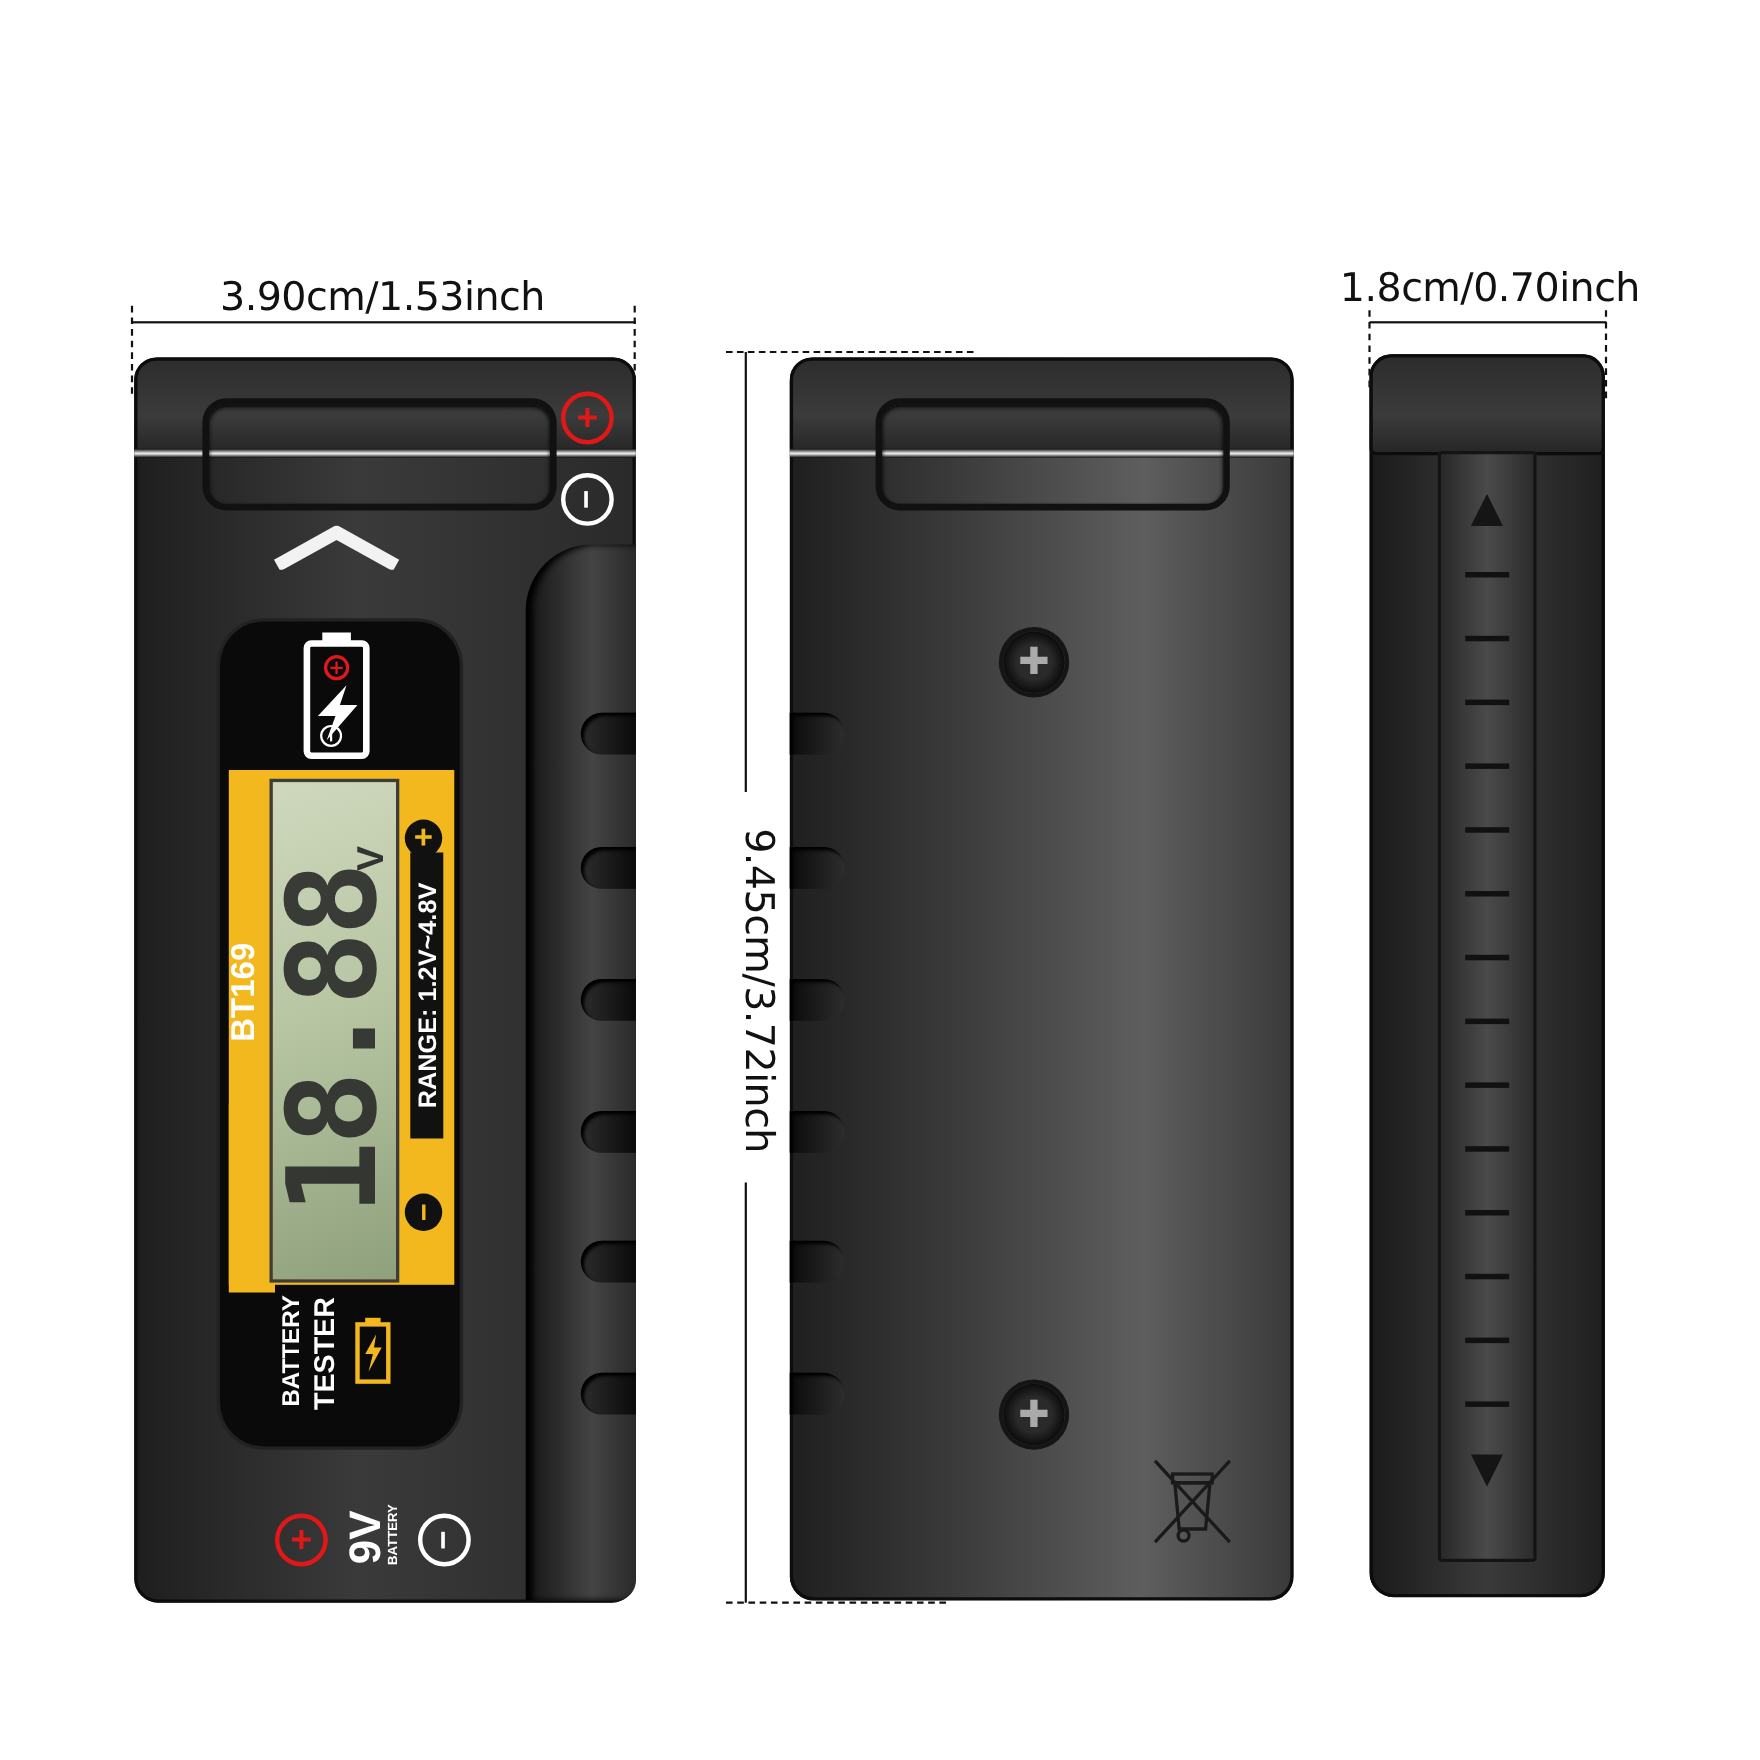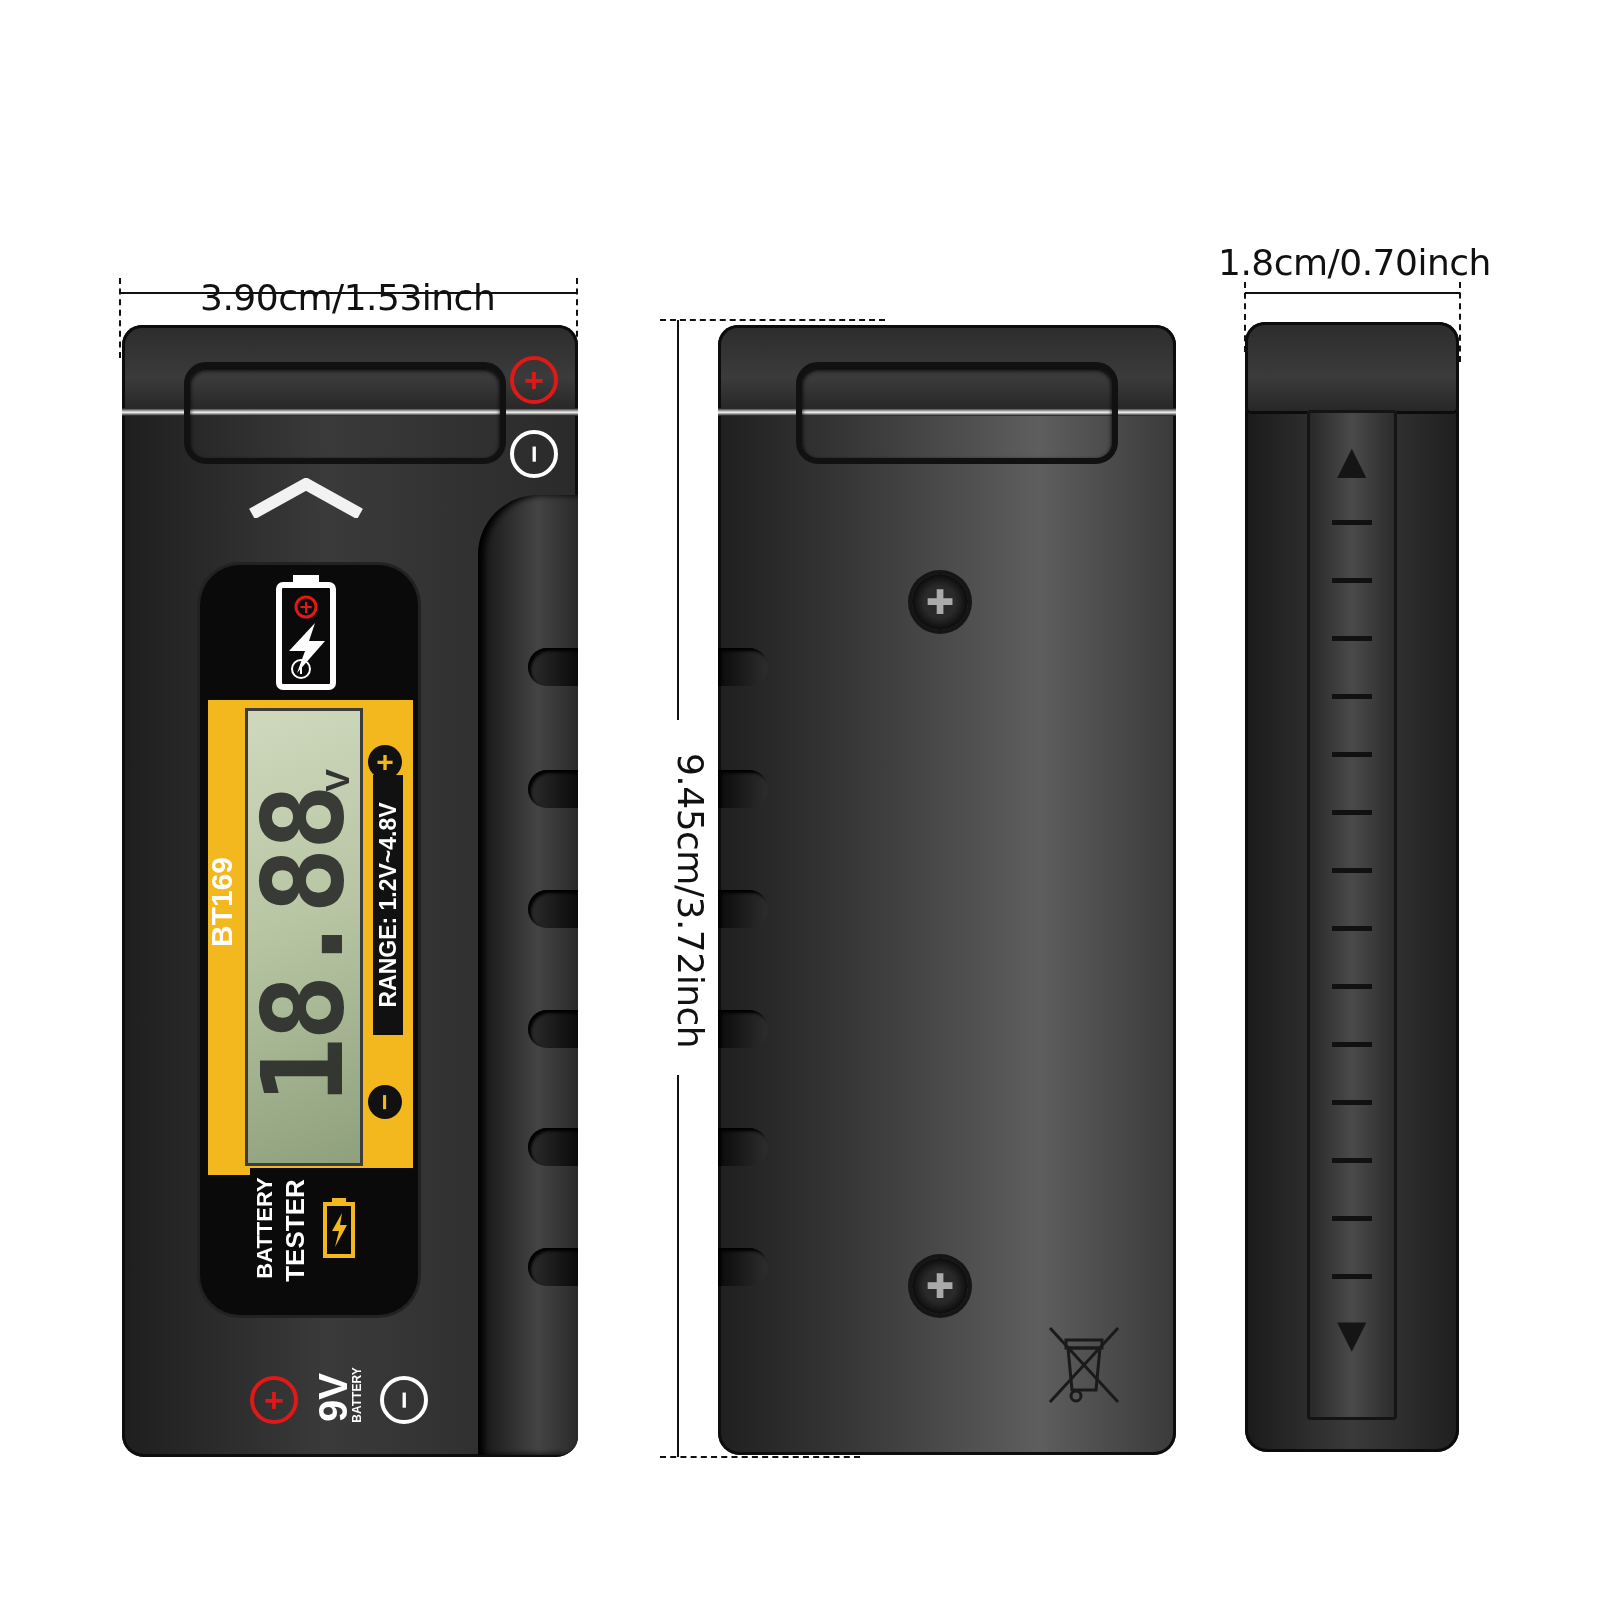--- a/index.html
+++ b/index.html
@@ -28,21 +28,21 @@
     background:linear-gradient(90deg,#1f1f1f 0%,#383838 30%,#5e5e5e 70%,#3a3a3a 100%);box-shadow:inset 0 0 0 3px #0d0d0d;}
   .screw{width:56px;height:56px;border-radius:50%;background:radial-gradient(circle,#2a2a2a 40%,#0c0c0c 70%);box-shadow:0 0 0 4px #151515;display:flex;align-items:center;justify-content:center;color:#aaa;font-size:34px;font-weight:bold;}
   .side{left:1245px;top:322px;width:214px;height:1130px;border-radius:22px;background:linear-gradient(90deg,#1a1a1a,#3a3a3a 50%,#1f1f1f);box-shadow:inset 0 0 0 3px #0b0b0b;}
   .slider{left:62px;top:88px;width:90px;height:1010px;background:linear-gradient(90deg,#262626,#4a4a4a 50%,#2a2a2a);box-shadow:inset 0 0 0 3px #141414;border-radius:4px;}
   .tick{width:40px;height:5px;background:#111;left:25px;}
   .tri{color:#151515;font-size:50px;left:20px;}
 </style>
 </head>
 <body>
 
-<div class="abs dim-text" style="left:200px;top:250px;margin-top:27px;">3.90cm/1.53inch</div>
+<div class="abs dim-text" style="left:200px;top:250px;">3.90cm/1.53inch</div>
 <div class="abs hline" style="left:120px;top:292px;width:458px;"></div>
 <div class="abs dash-v" style="left:119px;top:278px;height:80px;"></div>
 <div class="abs dash-v" style="left:576px;top:278px;height:80px;"></div>
 
 <div class="abs dim-text" style="left:1218px;top:242px;">1.8cm/0.70inch</div>
 <div class="abs hline" style="left:1245px;top:292px;width:215px;"></div>
 <div class="abs dash-v" style="left:1244px;top:282px;height:70px;"></div>
 <div class="abs dash-v" style="left:1459px;top:282px;height:80px;"></div>
 
 <div class="abs vline" style="left:677px;top:320px;height:400px;"></div>

